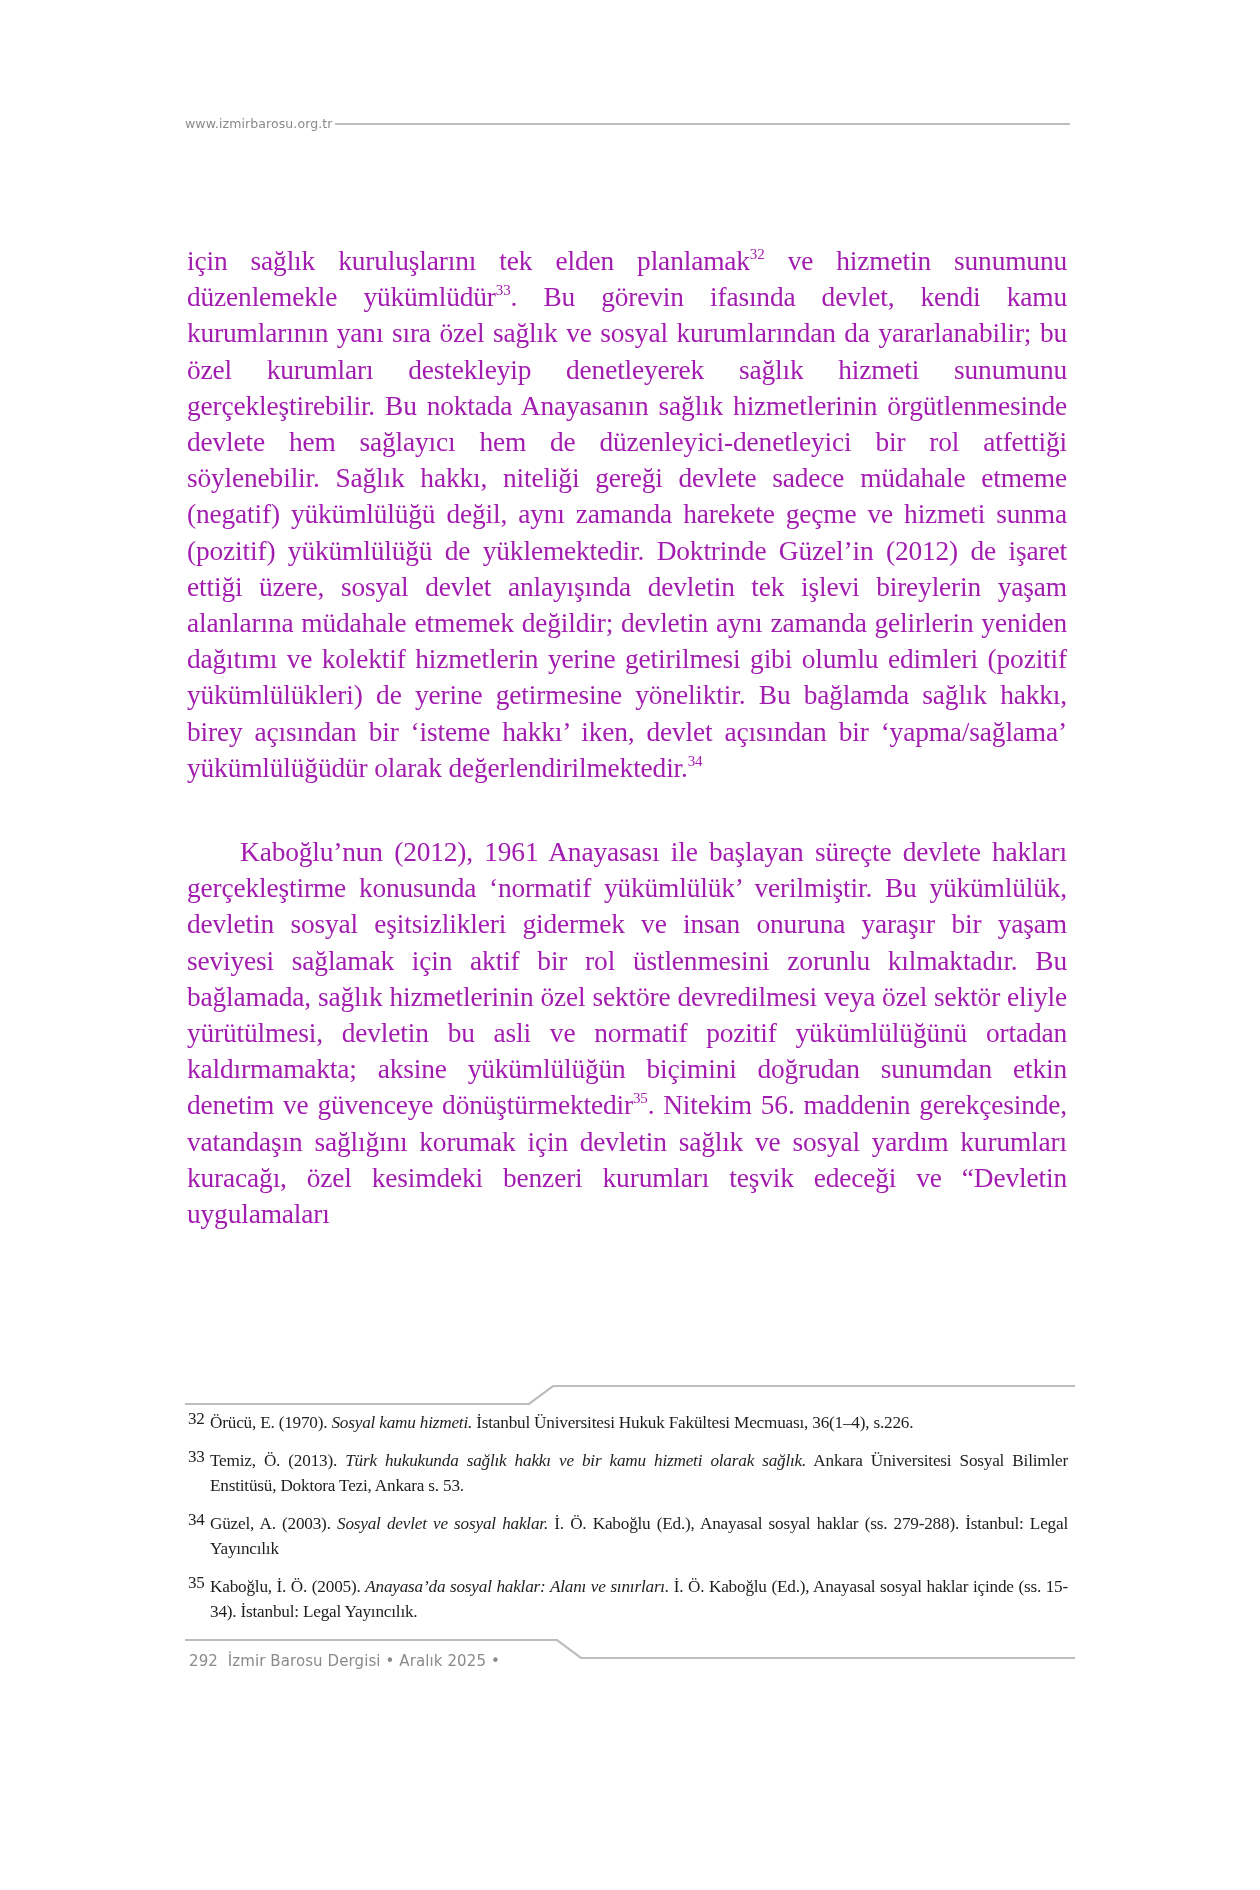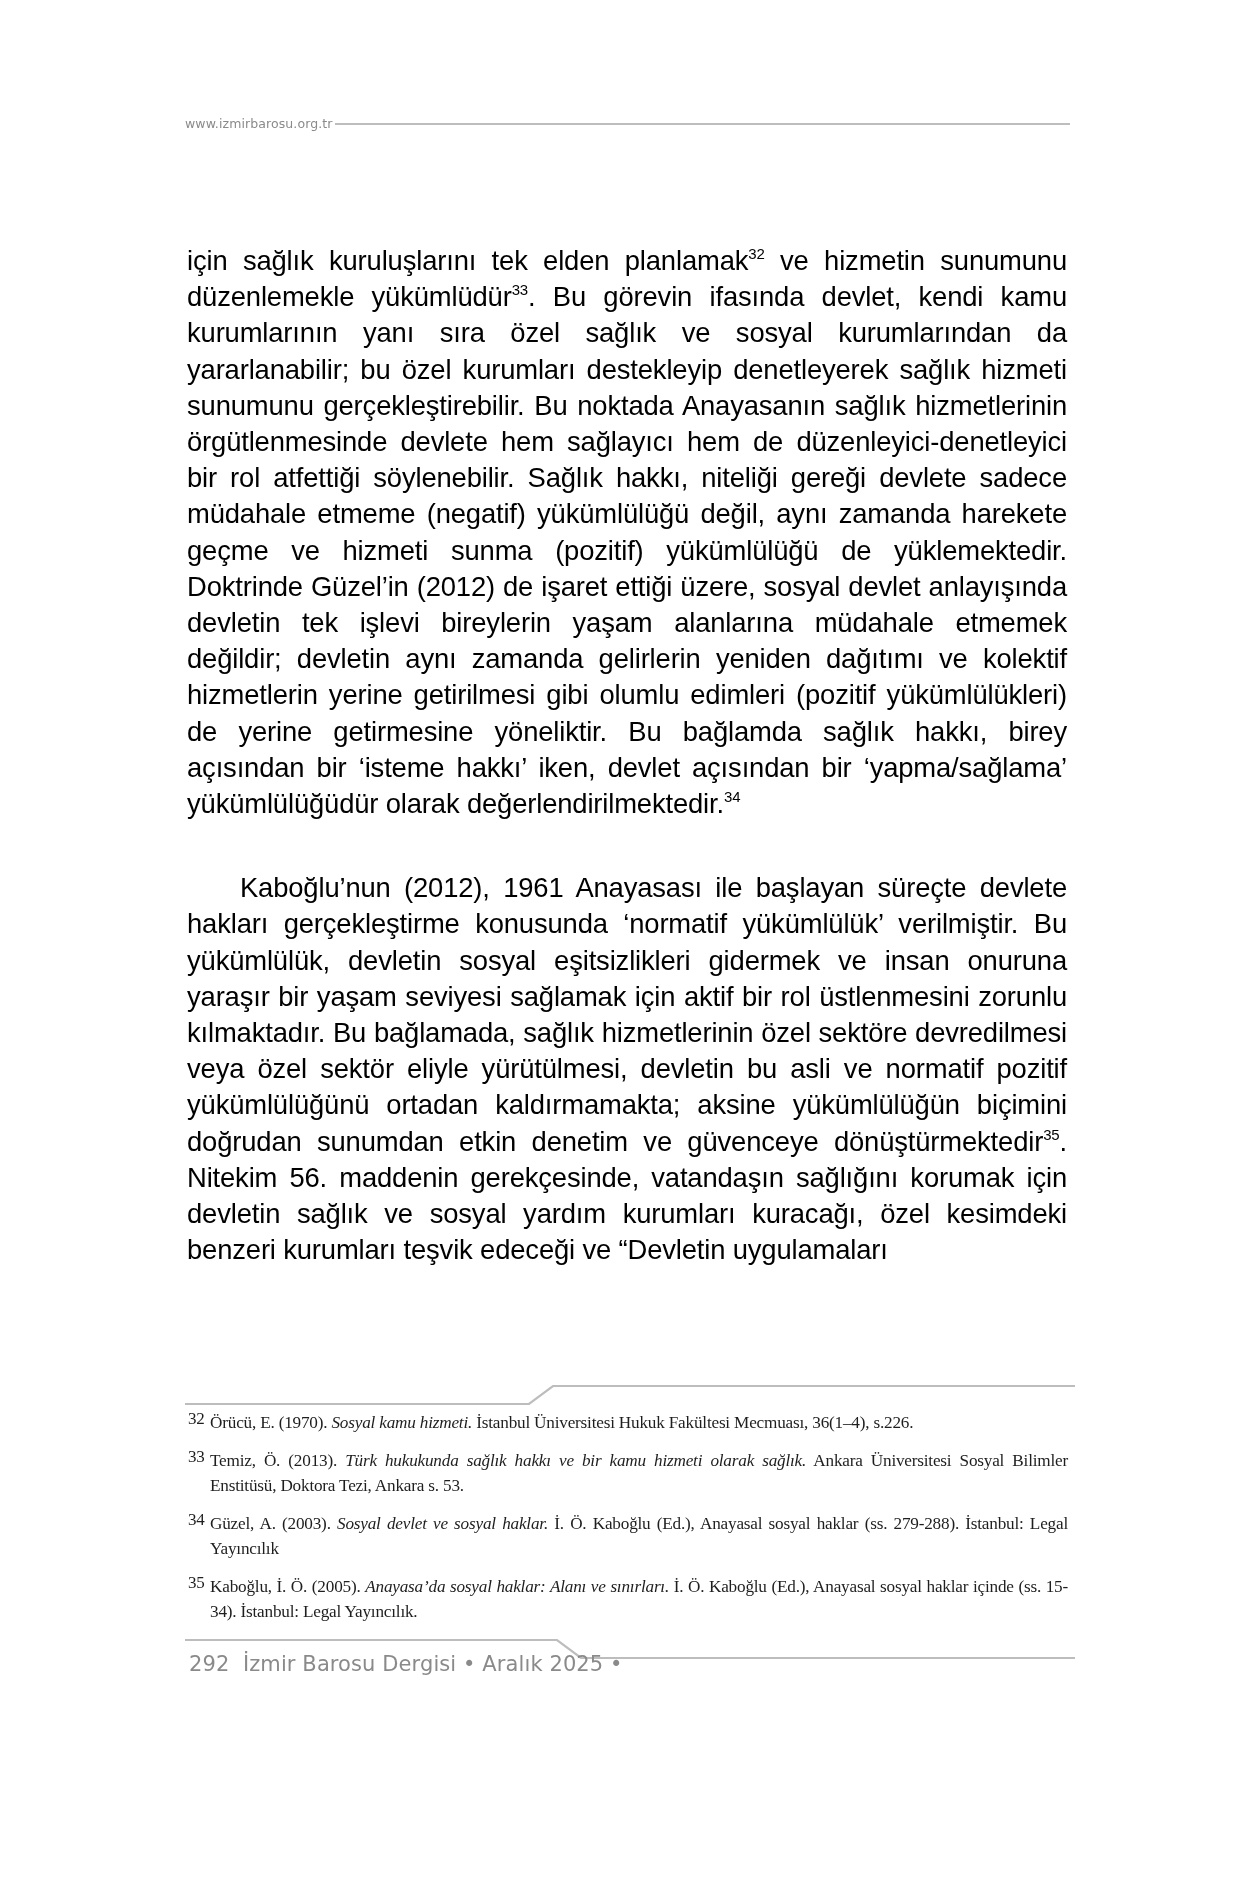--- a/index.html
+++ b/index.html
@@ -34,24 +34,24 @@
       height: 2px;
       background: #bdbdbd;
       margin-left: 2px;
       margin-top: 2px;
     }
     .body-text {
       position: absolute;
       left: 187px;
       top: 243px;
       width: 880px;
-      font-family: Liberation Sans, sans-serif;
+      font-family: Liberation Serif, serif;
       font-size: 27.4px;
       line-height: 36.2px;
-      color: #000000;
+      color: #a21caf;
       text-align: justify;
       letter-spacing: -0.15px;
     }
     .body-text p {
       margin: 0;
     }
     .body-text p.para2 {
       margin-top: 48px;
       text-indent: 53px;
     }
@@ -98,21 +98,21 @@
       left: 185px;
       top: 1638px;
       width: 890px;
       height: 26px;
     }
     .footer {
       position: absolute;
       left: 189px;
       top: 1652px;
       font-family: "DejaVu Sans", sans-serif;
-      font-size: 21px;
+      font-size: 15px;
       color: #8a8a8a;
       letter-spacing: 0.1px;
       white-space: nowrap;
     }
   </style>
 </head>
 <body>
 
 <div class="header">
   <span class="header-url">www.izmirbarosu.org.tr</span>

